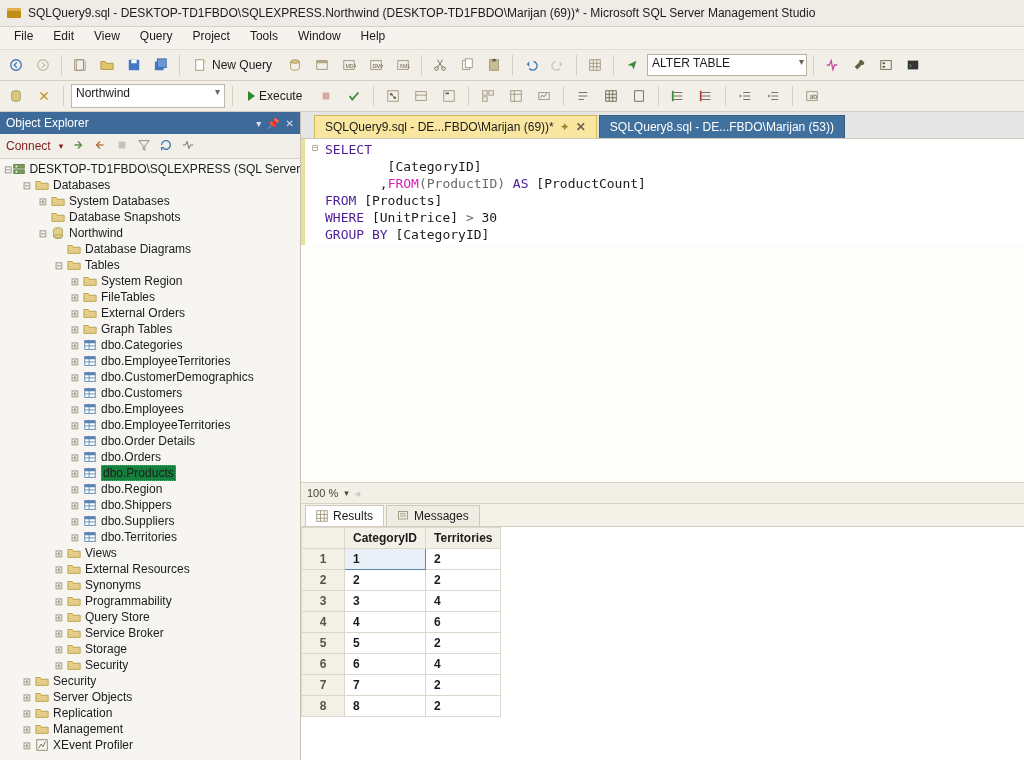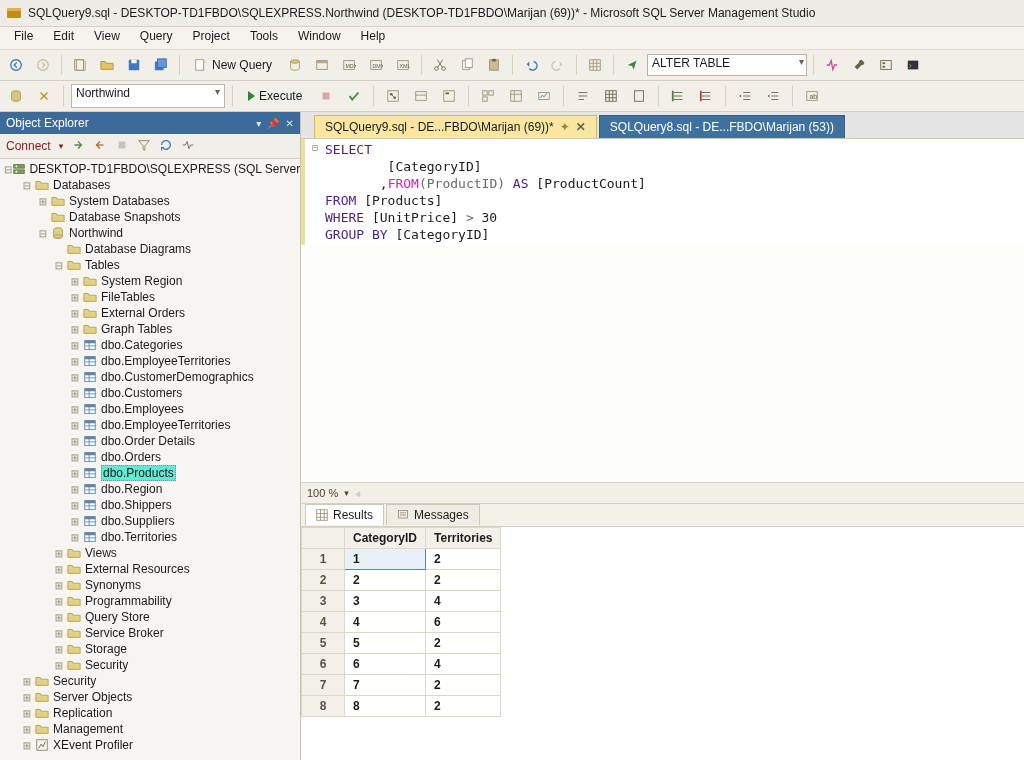--- a/index.html
+++ b/index.html
@@ -23,36 +23,36 @@
 .panel-hdr{height:22px;background:#3e6a99;color:#fff;display:flex;align-items:center;padding:0 6px;font-size:12px;justify-content:space-between}
 .panel-hdr .ctrls{display:flex;gap:6px;color:#d9e4f0;font-size:10px}
 .connrow{height:24px;background:#f2efe8;border-bottom:1px solid #d8d1c3;display:flex;align-items:center;padding:0 6px;gap:8px;color:#7f1d1d}
 .connrow svg{width:14px;height:14px}
 .tree{flex:1;overflow:auto;background:#f7f5f1;padding:2px 0}
 .node{display:flex;align-items:center;height:16px;white-space:nowrap;cursor:default}
 .tw{width:14px;text-align:center;color:#8d8470;font-size:10px;user-select:none}
 .ic{width:16px;height:16px;display:flex;align-items:center;justify-content:center;margin-right:3px}
 .ic svg{width:14px;height:14px}
 .lbl{font-size:12px}
-.sel{background:#5eead4;border:1px dotted #8a8a8a;padding:0 1px}
+.sel{background:#15803d;border:1px dotted #8a8a8a;padding:0 1px}
 .right{flex:1;display:flex;flex-direction:column;background:#fff}
 .tabstrip{height:26px;background:#e5e5e5;display:flex;align-items:flex-end;border-bottom:1px solid #cfc7b8;padding-left:13px}
 .tab{height:22px;padding:0 10px;display:flex;align-items:center;gap:6px;border:1px solid #cfc7b8;border-bottom:none;margin-right:2px;font-size:12px;cursor:pointer}
 .tab.active{background:#f9e7a1;border-color:#d3b956}
 .tab .x{color:#6e6450;font-weight:bold;font-size:12px}
 .tab.inactive{background:#40719e;color:#fff;border-color:#345d82}
 .editor{flex:0 0 auto;background:#fff;font-family:Consolas,monospace;font-size:13px;padding:2px 0;position:relative;border-left:4px solid #e7e29b;display:flex}
 .gutter{width:20px;text-align:center;color:#a19677;padding-top:1px}
 .gutter .fold{font-size:10px}
 .code{white-space:pre;line-height:17px}
 .kw{color:#4c1d95}
 .fn{color:#d61fbf}
 .gy{color:#6a6a6a}
 .zoombar{height:20px;background:#f2efe7;border-top:1px solid #d8d1c3;border-bottom:1px solid #d8d1c3;display:flex;align-items:center;padding:0 6px;font-size:11px;color:#4b4437;gap:6px}
-.rtabs{height:22px;display:flex;align-items:flex-start;background:#f4f1e9;border-bottom:1px solid #d5cec0;padding-left:4px}
+.rtabs{height:22px;display:flex;align-items:center;background:#f4f1e9;border-bottom:1px solid #d5cec0;padding-left:4px}
 .rtab{height:20px;padding:0 10px;display:flex;align-items:center;gap:5px;border:1px solid #cfc7b8;border-bottom:none;background:#fff;margin-right:2px;font-size:12px;cursor:pointer}
 .rtab.inact{background:#efece4}
 .grid{flex:1;overflow:auto;background:#fff;font-size:12px}
 table.rg{border-collapse:collapse}
 table.rg th,table.rg td{border:1px solid #dcd7cb;padding:2px 8px;height:16px;text-align:left;font-weight:bold}
 table.rg th{background:#f3f0e8}
 table.rg td.rownum{background:#f3f0e8;text-align:center;color:#5a5344;width:26px}
 table.rg td.selcell{border:1px solid #5a83b0;background:#e9f0f7}
 .blank{flex:1;background:#fdfdfc}
 </style>

